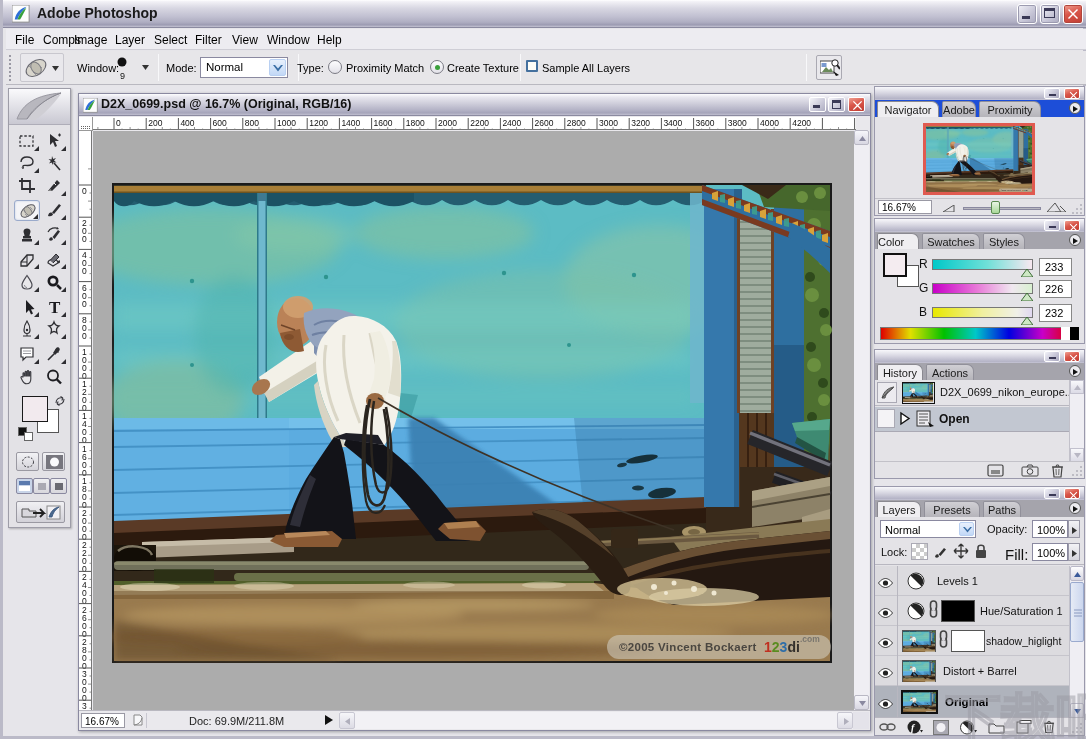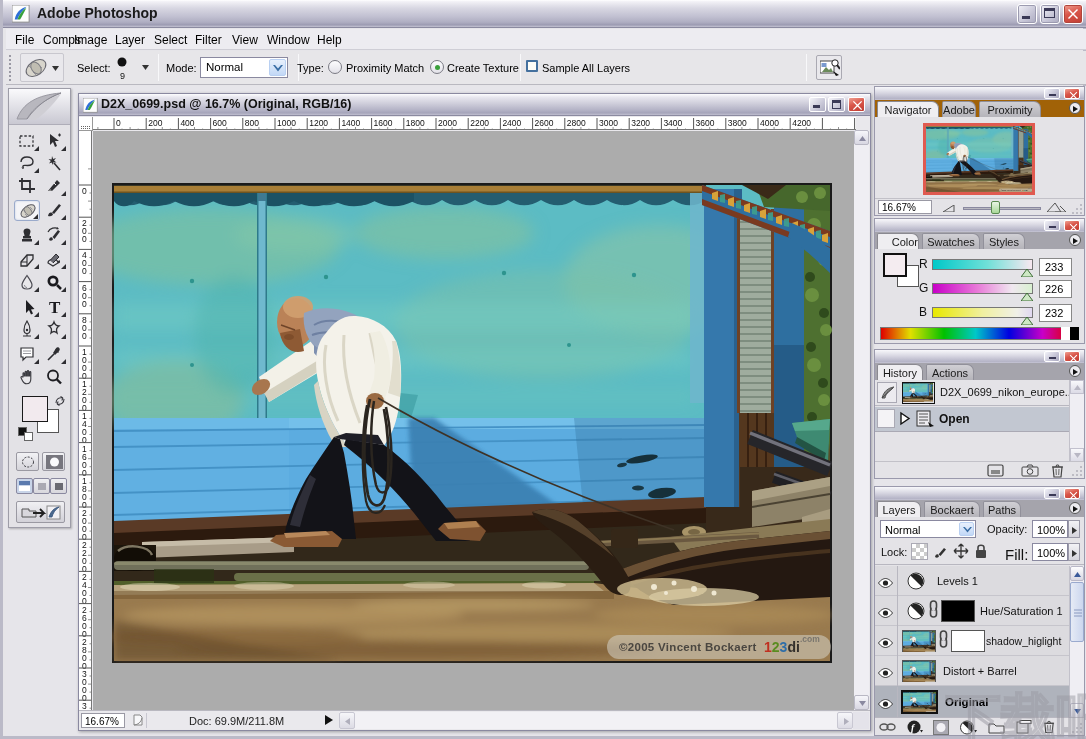--- a/index.html
+++ b/index.html
@@ -368,21 +368,21 @@
           <g stroke="#8A8A90" stroke-width="0.8">
             <line x1="5" y1="9" x2="8" y2="12"></line>
             <line x1="15" y1="8" x2="18" y2="11"></line>
             <line x1="9" y1="15" x2="12" y2="18"></line>
           </g>
         </svg>
   <svg class="abs" style="right:4px;top:12px" width="7" height="5">
           <path d="M0,0 L7,0 L3.5,5 Z" fill="#333"></path>
         </svg>
  </div>
- <span class="lbl" style="left:71px">Select:</span>
+ <span class="lbl" style="left:71px">Window:</span>
  <div class="abs" style="left:101px;top:3px;width:36px;height:28px">
    <svg width="36" height="28">
           <circle cx="15" cy="8" r="4.5" fill="#111"></circle>
           <text x="13" y="25" font-size="9" fill="#111">9</text>
         </svg>
  </div>
  <svg class="abs" style="left:136px;top:14px" width="7" height="5">
         <path d="M0,0 L7,0 L3.5,5 Z" fill="#333"></path>
       </svg>
  <div class="sep" style="left:152px"></div>
@@ -993,21 +993,21 @@
         <div class="abs" style="left:868px;top:0px;width:211px;height:14px;background:linear-gradient(#F8F8FB,#D8D7E2 45%,#B4B3C6 90%,#C8C7D6);border:1px solid #9A99AC;border-bottom:none">
  <div class="abs" style="right:24px;top:1px;width:16px;height:11px;border-radius:2px;border:1px solid #FFF;background:linear-gradient(135deg,#F2F2F8,#C2C1D4 65%,#A8A7BE)">
             <div class="abs" style="left:4px;bottom:2px;width:7px;height:2.5px;background:#3A3956"></div>
           </div>
  <div class="abs" style="right:4px;top:1px;width:16px;height:11px;border-radius:2px;border:1px solid #FFF;background:linear-gradient(160deg,#F0A092,#D9564A 45%,#C03C32)">
             <svg class="abs" style="left:3.5px;top:1.5px" width="9" height="9" viewBox="0 0 12 12">
               <path d="M2 1 L6 5 L10 1 L11 2 L7 6 L11 10 L10 11 L6 7 L2 11 L1 10 L5 6 L1 2 Z" fill="#FFF"></path>
             </svg>
           </div>
 </div>
-<div class="abs" style="left:868px;top:14px;width:211px;height:17px;background:#a16207;border-left:1px solid #9A99AC;border-right:1px solid #9A99AC;overflow:hidden">
+<div class="abs" style="left:868px;top:14px;width:211px;height:17px;background:#1d4ed8;border-left:1px solid #9A99AC;border-right:1px solid #9A99AC;overflow:hidden">
           <div class="abs" style="left:2px;top:1px;width:62px;height:16px;border-radius:2px 7px 0 0;font-size:11px;color:#1A1A1A;text-align:center;padding-top:2px;background:#EFEEF1;border:1px solid #8A8990;border-bottom:none;z-index:3">Navigator</div>
           <div class="abs" style="left:67px;top:1px;width:34px;height:16px;border-radius:2px 7px 0 0;font-size:11px;color:#1A1A1A;text-align:center;padding-top:2px;background:linear-gradient(#D0CFD4,#B5B4BA);border:1px solid #91909A;border-bottom:none;z-index:1">Adobe</div>
           <div class="abs" style="left:104px;top:1px;width:62px;height:16px;border-radius:2px 7px 0 0;font-size:11px;color:#1A1A1A;text-align:center;padding-top:2px;background:linear-gradient(#D0CFD4,#B5B4BA);border:1px solid #91909A;border-bottom:none;z-index:1">Proximity</div>
           <div class="abs" style="right:3px;top:2px;width:12px;height:12px;border-radius:50%;background:#ECEBEF;border:1px solid #555">
             <svg class="abs" style="left:3px;top:3px" width="5" height="6">
               <path d="M0 0 L5 3 L0 6 Z" fill="#111"></path>
             </svg>
           </div>
         </div>
 <div class="abs" style="left:868px;top:31px;width:211px;height:99px;background:#E4E3E7;border:1px solid #9A99AC;border-top:none">
@@ -1040,21 +1040,21 @@
  <div class="abs" style="right:24px;top:1px;width:16px;height:11px;border-radius:2px;border:1px solid #FFF;background:linear-gradient(135deg,#F2F2F8,#C2C1D4 65%,#A8A7BE)">
             <div class="abs" style="left:4px;bottom:2px;width:7px;height:2.5px;background:#3A3956"></div>
           </div>
  <div class="abs" style="right:4px;top:1px;width:16px;height:11px;border-radius:2px;border:1px solid #FFF;background:linear-gradient(160deg,#F0A092,#D9564A 45%,#C03C32)">
             <svg class="abs" style="left:3.5px;top:1.5px" width="9" height="9" viewBox="0 0 12 12">
               <path d="M2 1 L6 5 L10 1 L11 2 L7 6 L11 10 L10 11 L6 7 L2 11 L1 10 L5 6 L1 2 Z" fill="#FFF"></path>
             </svg>
           </div>
 </div>
 <div class="abs" style="left:868px;top:146px;width:211px;height:17px;background:#A5A4AC;border-left:1px solid #9A99AC;border-right:1px solid #9A99AC;overflow:hidden">
-          <div class="abs" style="left:2px;top:1px;width:42px;height:16px;border-radius:2px 7px 0 0;font-size:11px;color:#1A1A1A;text-align:right;padding-top:2px;background:#EFEEF1;border:1px solid #8A8990;border-bottom:none;z-index:3">Color</div>
+          <div class="abs" style="left:2px;top:1px;width:42px;height:16px;border-radius:2px 7px 0 0;font-size:11px;color:#1A1A1A;text-align:left;padding-top:2px;background:#EFEEF1;border:1px solid #8A8990;border-bottom:none;z-index:3">Color</div>
           <div class="abs" style="left:47px;top:1px;width:58px;height:16px;border-radius:2px 7px 0 0;font-size:11px;color:#1A1A1A;text-align:center;padding-top:2px;background:linear-gradient(#D0CFD4,#B5B4BA);border:1px solid #91909A;border-bottom:none;z-index:1">Swatches</div>
           <div class="abs" style="left:108px;top:1px;width:42px;height:16px;border-radius:2px 7px 0 0;font-size:11px;color:#1A1A1A;text-align:center;padding-top:2px;background:linear-gradient(#D0CFD4,#B5B4BA);border:1px solid #91909A;border-bottom:none;z-index:1">Styles</div>
           <div class="abs" style="right:3px;top:2px;width:12px;height:12px;border-radius:50%;background:#ECEBEF;border:1px solid #555">
             <svg class="abs" style="left:3px;top:3px" width="5" height="6">
               <path d="M0 0 L5 3 L0 6 Z" fill="#111"></path>
             </svg>
           </div>
         </div>
 <div class="abs" style="left:868px;top:163px;width:211px;height:95px;background:#E4E3E7;border:1px solid #9A99AC;border-top:none">
  <div class="abs" style="left:22px;top:16px;width:22px;height:22px;background:#FFF;border:1px solid #555"></div>
@@ -1174,21 +1174,21 @@
             <div class="abs" style="left:4px;bottom:2px;width:7px;height:2.5px;background:#3A3956"></div>
           </div>
  <div class="abs" style="right:4px;top:1px;width:16px;height:11px;border-radius:2px;border:1px solid #FFF;background:linear-gradient(160deg,#F0A092,#D9564A 45%,#C03C32)">
             <svg class="abs" style="left:3.5px;top:1.5px" width="9" height="9" viewBox="0 0 12 12">
               <path d="M2 1 L6 5 L10 1 L11 2 L7 6 L11 10 L10 11 L6 7 L2 11 L1 10 L5 6 L1 2 Z" fill="#FFF"></path>
             </svg>
           </div>
 </div>
 <div class="abs" style="left:868px;top:414px;width:211px;height:17px;background:#A5A4AC;border-left:1px solid #9A99AC;border-right:1px solid #9A99AC;overflow:hidden">
           <div class="abs" style="left:2px;top:1px;width:44px;height:16px;border-radius:2px 7px 0 0;font-size:11px;color:#1A1A1A;text-align:center;padding-top:2px;background:#EFEEF1;border:1px solid #8A8990;border-bottom:none;z-index:3">Layers</div>
-          <div class="abs" style="left:49px;top:1px;width:56px;height:16px;border-radius:2px 7px 0 0;font-size:11px;color:#1A1A1A;text-align:center;padding-top:2px;background:linear-gradient(#D0CFD4,#B5B4BA);border:1px solid #91909A;border-bottom:none;z-index:1">Bockaert</div>
+          <div class="abs" style="left:49px;top:1px;width:56px;height:16px;border-radius:2px 7px 0 0;font-size:11px;color:#1A1A1A;text-align:center;padding-top:2px;background:linear-gradient(#D0CFD4,#B5B4BA);border:1px solid #91909A;border-bottom:none;z-index:1">Presets</div>
           <div class="abs" style="left:108px;top:1px;width:38px;height:16px;border-radius:2px 7px 0 0;font-size:11px;color:#1A1A1A;text-align:center;padding-top:2px;background:linear-gradient(#D0CFD4,#B5B4BA);border:1px solid #91909A;border-bottom:none;z-index:1">Paths</div>
           <div class="abs" style="right:3px;top:2px;width:12px;height:12px;border-radius:50%;background:#ECEBEF;border:1px solid #555">
             <svg class="abs" style="left:3px;top:3px" width="5" height="6">
               <path d="M0 0 L5 3 L0 6 Z" fill="#111"></path>
             </svg>
           </div>
         </div>
 <div class="abs" style="left:868px;top:431px;width:211px;height:219px;background:#E4E3E7;border:1px solid #9A99AC;border-top:none;overflow:hidden">
  <div class="abs" style="left:0;top:0;width:209px;height:24px">
    <div class="abs" style="left:5px;top:3px;width:96px;height:18px;background:#FFF;border:1px solid #8A89A0">

